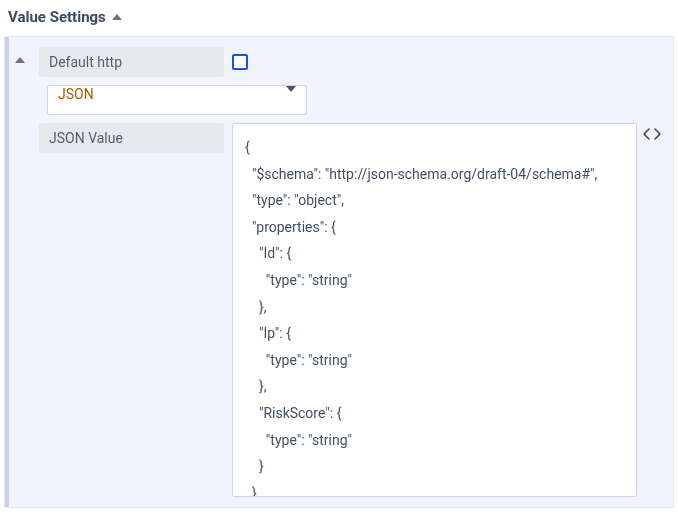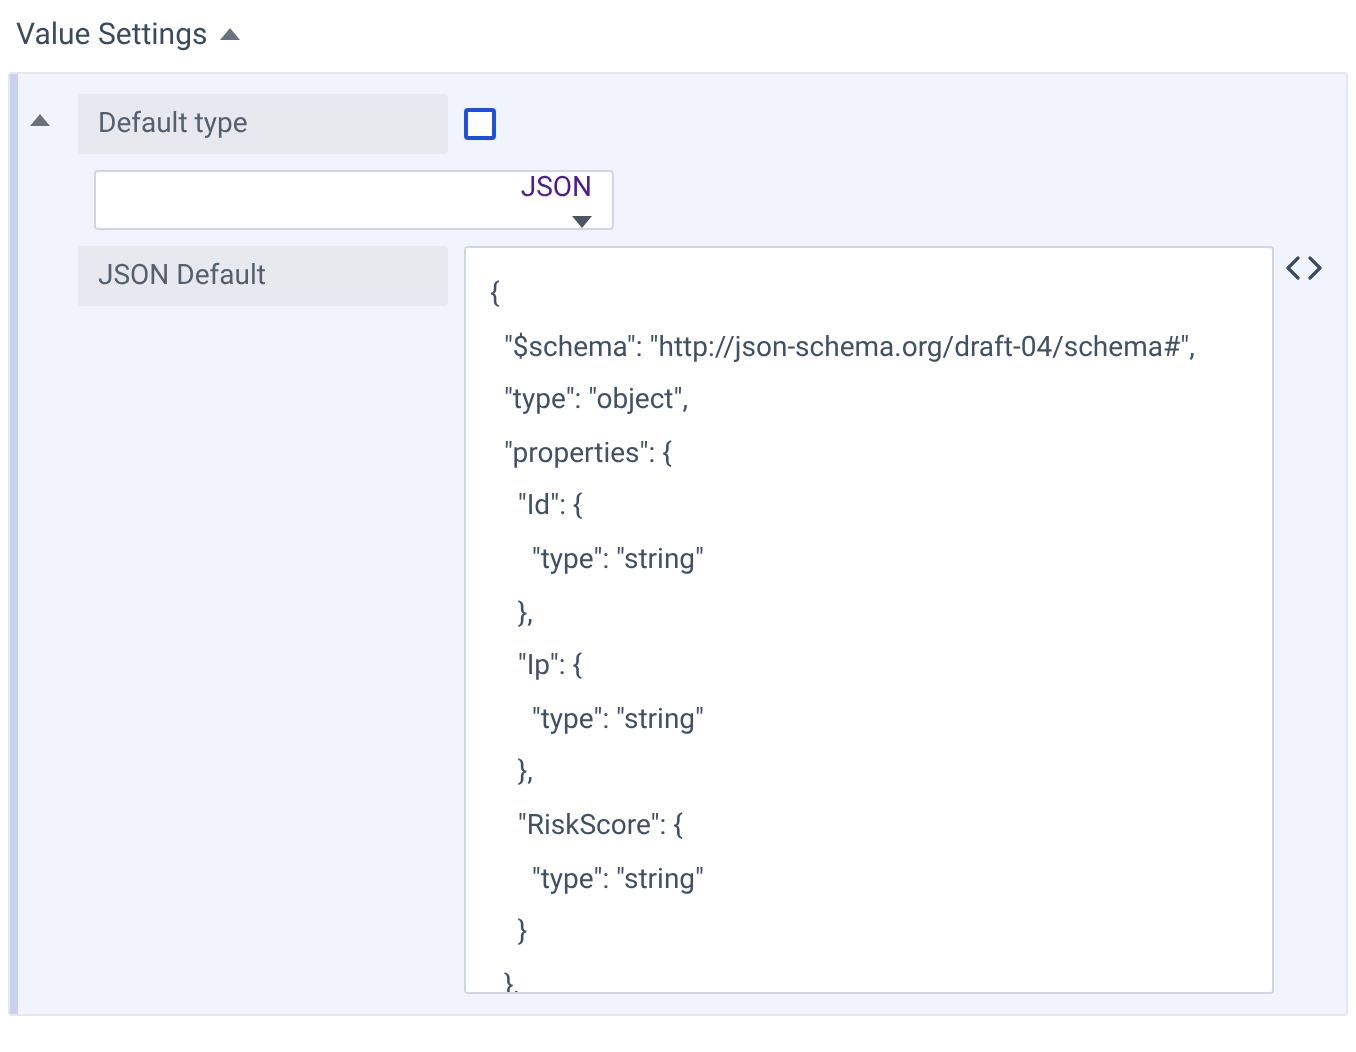--- a/index.html
+++ b/index.html
@@ -11,20 +11,21 @@
   width:678px;
   height:526px;
 }
 .section-header {
   display:flex;
   align-items:center;
   gap:6px;
   padding:8px 10px 10px 8px;
   color:#3b4a5c;
   font-size:15px;
+  font-weight:bold;
 }
 .tri { display:inline-block; width:0; height:0; }
 .tri-up { border-left:5px solid transparent; border-right:5px solid transparent; border-bottom:6px solid #6a7280; }
 .panel {
   background:#f1f4fc;
   border:1px solid #e3e7f0;
   border-radius:2px;
   margin:0 4px;
   padding:8px 8px 8px 8px;
   display:flex;
@@ -78,26 +79,25 @@
   background:#fff;
   margin-top:7px;
 }
 .select {
   width:260px;
   height:30px;
   background:#fff;
   border:1px solid #cfd6e2;
   border-radius:2px;
   display:flex;
-  align-items:flex-end;
+  align-items:flex-start;
   justify-content:space-between;
   padding:0 10px;
-  color:#4c1d95;
+  color:#a16207;
   cursor:pointer;
-  flex-direction:column;
 }
 .select .caret {
   width:0;height:0;
   border-left:5px solid transparent;
   border-right:5px solid transparent;
   border-top:6px solid #4b5563;
 }
 .schema-area {
   flex:1;
   position:relative;
@@ -140,37 +140,37 @@
 </div>
 
 <div class="panel">
   <div class="left-bar"></div>
   <div class="collapse-btn">
     <span class="tri tri-up"></span>
   </div>
   <div class="form">
 
     <div class="row">
-      <div class="row-label">Default type</div>
+      <div class="row-label">Default http</div>
       <div class="row-body">
         <div class="checkbox"></div>
       </div>
     </div>
 
     <div class="row">
       <div class="row-body">
         <div class="select">
           <span>JSON</span>
           <span class="caret"></span>
         </div>
       </div>
     </div>
 
     <div class="row" style="margin-bottom:0">
-      <div class="row-label">JSON Default</div>
+      <div class="row-label">JSON Value</div>
       <div class="row-body schema-area">
         <div class="schema-box">
           <pre class="json">{
   "$schema": "http://json-schema.org/draft-04/schema#",
   "type": "object",
   "properties": {
     "Id": {
       "type": "string"
     },
     "Ip": {

